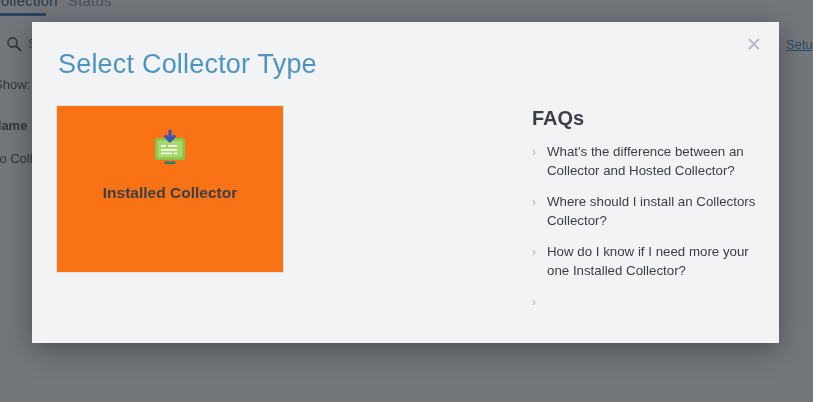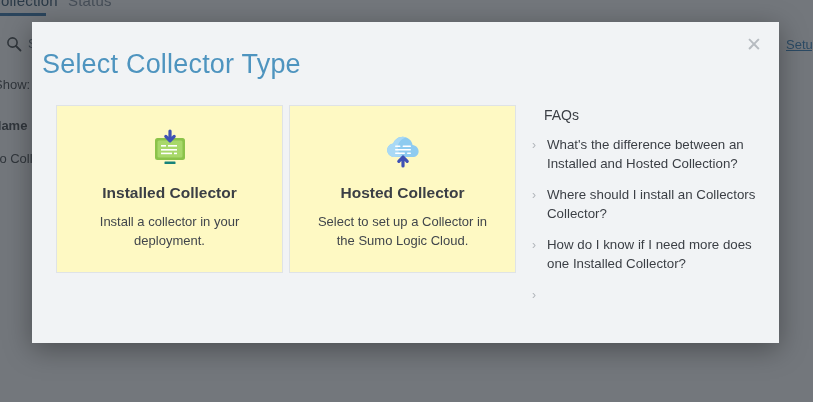--- a/index.html
+++ b/index.html
@@ -130,21 +130,21 @@
     height: 22px;
     line-height: 22px;
     text-align: center;
     font-size: 19px;
     color: #b6bbc0;
     cursor: pointer;
     user-select: none;
   }
   .modal-title {
     position: absolute;
-    left: 10px;
+    left: 26px;
     top: 27px;
     font-size: 27px;
     font-weight: normal;
     color: #4e94bf;
     letter-spacing: .2px;
   }
 
   .modal-body {
     position: absolute;
     left: 0;
@@ -158,21 +158,21 @@
     position: absolute;
     left: 24px;
     top: 0;
     width: 460px;
     display: flex;
     gap: 6px;
   }
   .card {
     width: 228px;
     height: 168px;
-    background: #fef9c3;
+    background: #f97316;
     border: 1px solid #dfe3e6;
     box-sizing: border-box;
     display: flex;
     flex-direction: column;
     align-items: center;
     cursor: pointer;
   }
   .card-icon {
     margin-top: 22px;
     height: 44px;
@@ -196,25 +196,24 @@
   }
 
   
   .faqs {
     position: absolute;
     left: 500px;
     top: 2px;
     width: 232px;
   }
   .faqs-title {
-    font-size: 14px;
-    font-weight: normal;
+    font-size: 20px;
+    font-weight: bold;
     color: #3b3f45;
     margin-bottom: 13px;
-    margin-left: 12px;
   }
   .faq-item {
     position: relative;
     padding-left: 15px;
     margin-bottom: 13px;
     font-size: 13.3px;
     line-height: 18.5px;
     color: #3b3f45;
     cursor: pointer;
   }
@@ -275,56 +274,39 @@
               <rect x="12" y="16" width="5" height="1.6" fill="#ffffff"></rect>
               <rect x="19" y="16" width="9" height="1.6" fill="#ffffff"></rect>
               <rect x="12" y="20" width="16" height="1.6" fill="#ffffff"></rect>
               <rect x="12" y="23.6" width="11" height="1.6" fill="#ffffff"></rect>
               <rect x="25" y="23.6" width="3" height="1.6" fill="#ffffff"></rect>
               <rect x="15.5" y="32.5" width="11" height="2.6" rx="0.6" fill="#16837a"></rect>
               <path d="M21 2 L21 10 M16.8 7.4 L21 11.8 L25.2 7.4" fill="none" stroke="#3f51b5" stroke-width="3.2" stroke-linecap="round" stroke-linejoin="round"></path>
             </svg>
           </div>
           <div class="card-title">Installed Collector</div>
-          <div class="card-desc">Install a collector in your deployment.</div>
-        </div>
-
-        <div class="card">
-          <div class="card-icon">
-            <svg width="42" height="42" viewBox="0 0 42 42">
-              <path d="M12.5 28 C8.4 28 5.2 24.9 5.2 21.2 C5.2 17.8 7.9 15 11.3 14.6 C12.5 10.6 16.3 7.8 20.7 7.8 C25.7 7.8 29.9 11.4 30.6 16.1 C33.9 16.4 36.6 19.2 36.6 22.4 C36.6 25.5 34 28 30.8 28 Z" fill="#8ecbf0"></path>
-              <path d="M12.5 28 C8.4 28 5.2 24.9 5.2 21.2 C5.2 17.8 7.9 15 11.3 14.6 C12.5 10.6 16.3 7.8 20.7 7.8 C22 7.8 23.3 8 24.4 8.5 C19.5 9.6 15.8 13.6 15.8 18.4 C15.8 22.5 18.4 26 22 27.4 Z" fill="#a9d9f5"></path>
-              <rect x="13" y="16.5" width="5.5" height="1.5" rx="0.7" fill="#ffffff"></rect>
-              <rect x="20.5" y="16.5" width="8.5" height="1.5" rx="0.7" fill="#ffffff"></rect>
-              <rect x="13" y="20" width="16" height="1.5" rx="0.7" fill="#ffffff"></rect>
-              <rect x="13" y="23.4" width="10" height="1.5" rx="0.7" fill="#ffffff"></rect>
-              <rect x="25" y="23.4" width="4" height="1.5" rx="0.7" fill="#ffffff"></rect>
-              <path d="M21 37 L21 28.5 M16.8 32.4 L21 28 L25.2 32.4" fill="none" stroke="#3f51b5" stroke-width="3.2" stroke-linecap="round" stroke-linejoin="round"></path>
-            </svg>
-          </div>
-          <div class="card-title">Hosted Collector</div>
-          <div class="card-desc">Select to set up a Collector in the Sumo Logic Cloud.</div>
-        </div>
+        </div>
+
 
       </div>
 
       <div class="faqs">
         <div class="faqs-title">FAQs</div>
 
         <div class="faq-item">
           <span class="faq-chevron">›</span>
-          <span>What's the difference between an Installed and Hosted Collection?</span>
+          <span>What's the difference between an Collector and Hosted Collector?</span>
         </div>
         <div class="faq-item">
           <span class="faq-chevron">›</span>
           <span>Where should I install an Collectors Collector?</span>
         </div>
         <div class="faq-item">
           <span class="faq-chevron">›</span>
-          <span>How do I know if I need more does one Installed Collector?</span>
+          <span>How do I know if I need more your one Installed Collector?</span>
         </div>
         <div class="faq-item">
           <span class="faq-chevron">›</span>
         </div>
       </div>
 
     </div>
   </div>
 
 </div>

